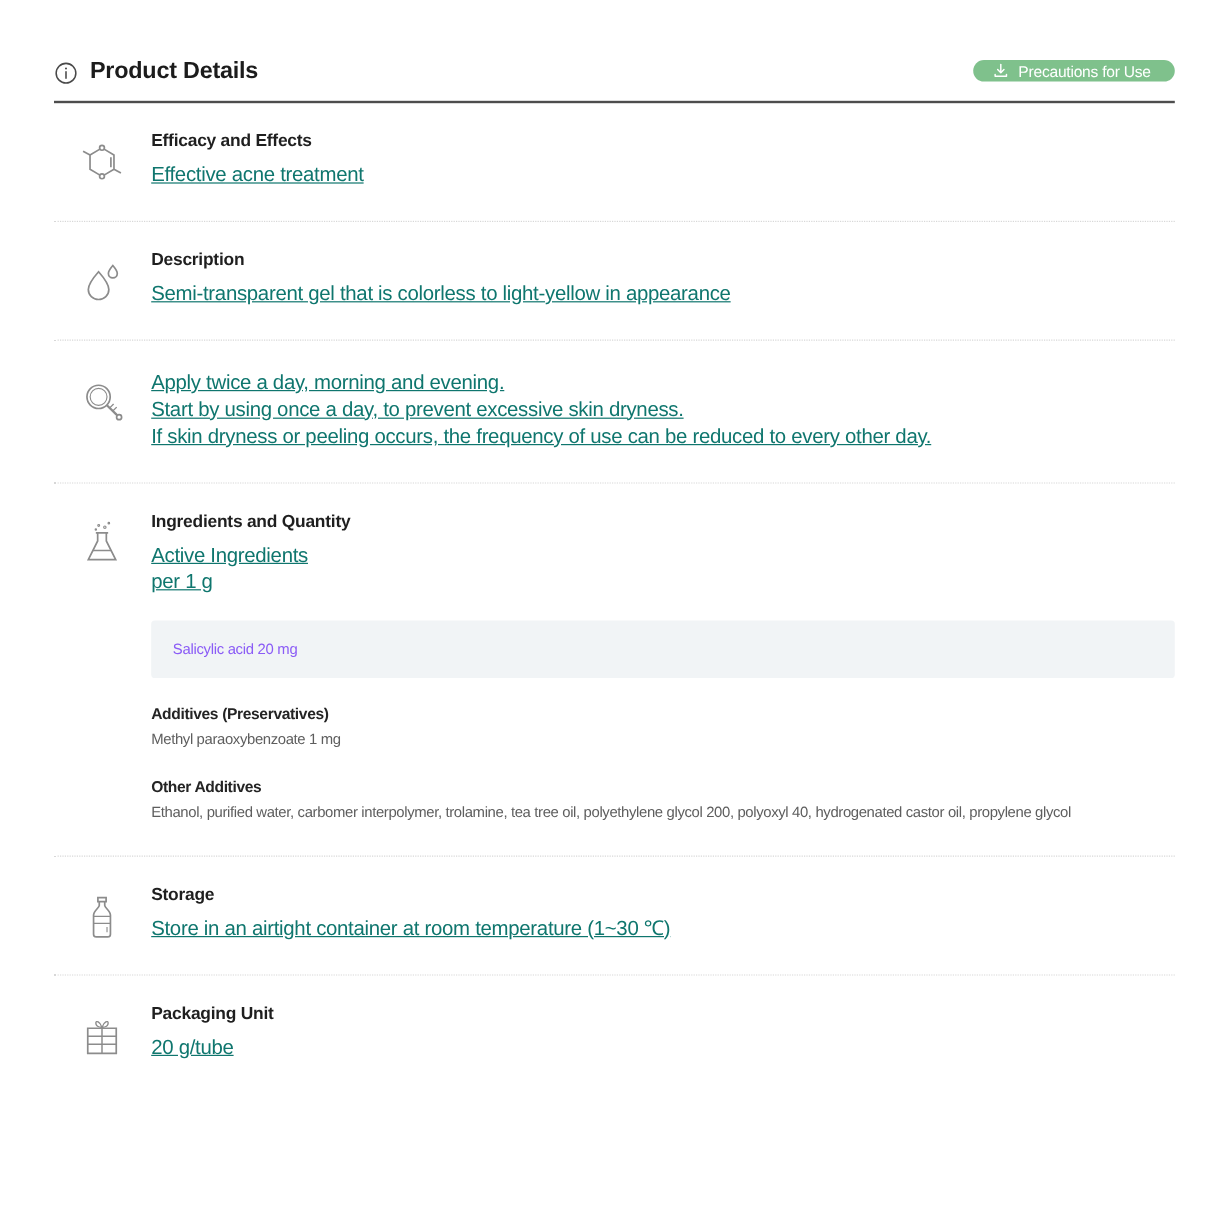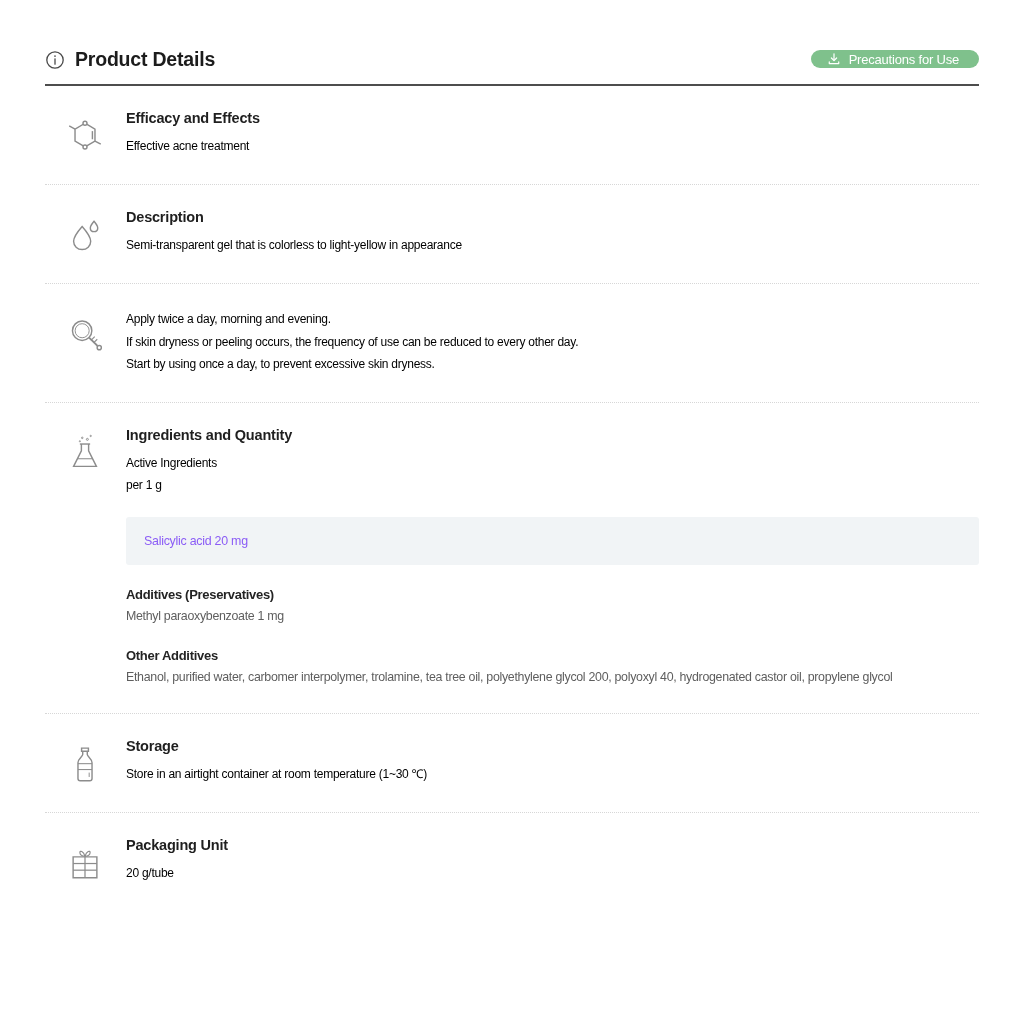--- a/index.html
+++ b/index.html
@@ -27,21 +27,21 @@
     top: 38px;
     width: 934px;
     height: 42px;
     display: flex;
     align-items: center;
     justify-content: space-between;
   }
 
   .header-left {
     display: flex;
-    align-items: center;
+    align-items: flex-end;
     gap: 10px;
   }
 
   .info-icon {
     width: 20px;
     height: 20px;
     flex: 0 0 20px;
     display: block;
     color: #4a4a4a;
     margin-top: 1px;
@@ -127,24 +127,25 @@
 
   .section-title {
     font-size: 14.5px;
     font-weight: bold;
     color: #1f1f1f;
     letter-spacing: -0.2px;
     margin-bottom: 9px;
   }
 
   .section-line {
-    font-size: 12px;
-    color: #000000;
+    font-size: 17px;
+    color: #0f766e;
     letter-spacing: -0.25px;
     line-height: 22.5px;
+    text-decoration: underline;
   }
 
   
   .ing-lead { margin-bottom: 0; }
 
   .ing-box {
     margin-top: 20px;
     background: #f1f4f6;
     border-radius: 3px;
     padding: 17px 18px;
@@ -234,22 +235,22 @@
           <circle cx="17" cy="17.5" r="10.2"></circle>
           <circle cx="17" cy="17.5" r="7.4" stroke-width="1"></circle>
           <path d="M24.3 24.8 L33.2 33.5" stroke-width="2"></path>
           <path d="M26.3 27.6 L30.2 23.8" stroke-width="1.2"></path>
           <path d="M29.0 30.3 L32.9 26.5" stroke-width="1.2"></path>
           <circle cx="35.0" cy="35.3" r="2.2"></circle>
         </svg>
       </div>
       <div class="section-body">
         <div class="section-line">Apply twice a day, morning and evening.</div>
+        <div class="section-line">Start by using once a day, to prevent excessive skin dryness.</div>
         <div class="section-line">If skin dryness or peeling occurs, the frequency of use can be reduced to every other day.</div>
-        <div class="section-line">Start by using once a day, to prevent excessive skin dryness.</div>
       </div>
     </div>
 
     <div class="section">
       <div class="section-icon-wrap">
         <svg class="section-icon" viewBox="0 0 40 44" fill="none" stroke="currentColor" stroke-width="1.5">
           <path d="M16.2 11.5 V18.6 L8.0 35.0 H32.0 L23.8 18.6 V11.5"></path>
           <path d="M14.6 11.5 H25.4"></path>
           <path d="M12.0 27.0 H28.0" stroke-width="1.1"></path>
           <circle cx="22.5" cy="6.6" r="1.05" stroke-width="1"></circle>

